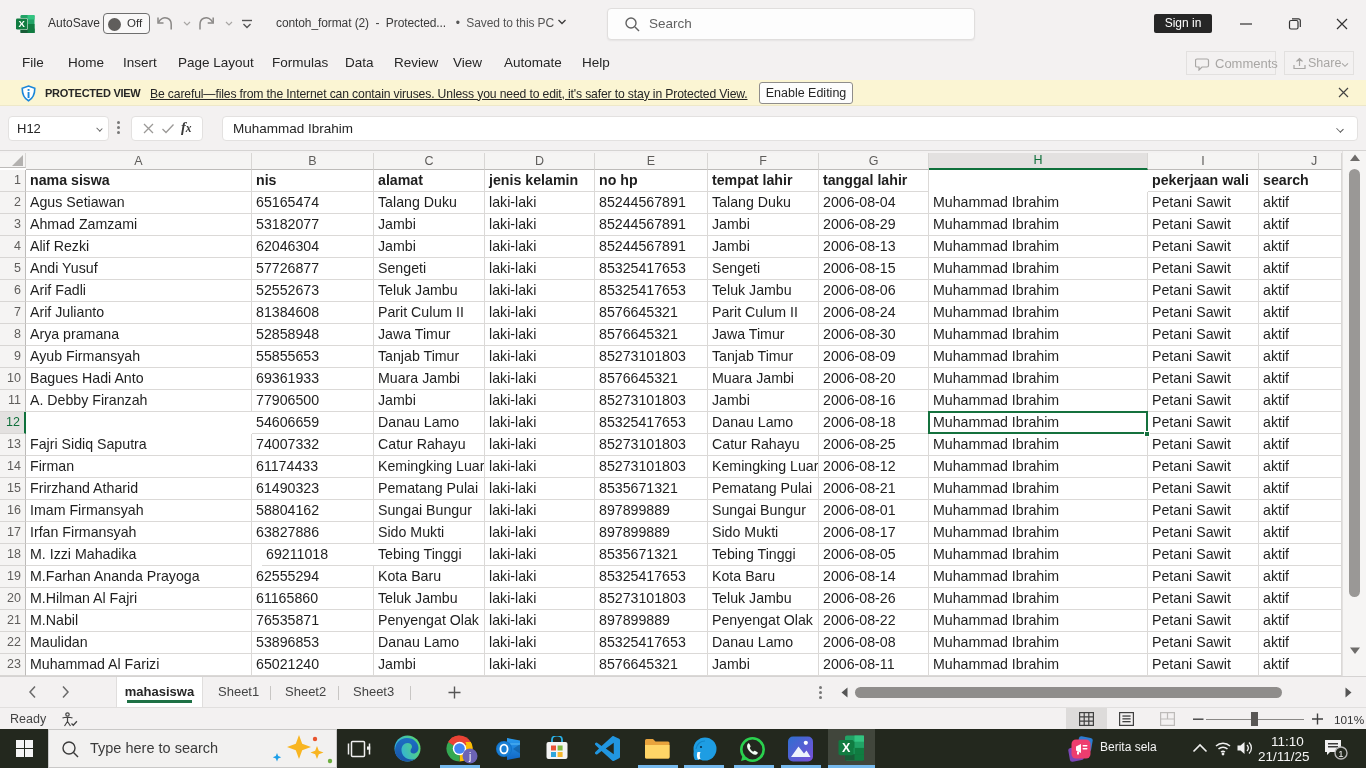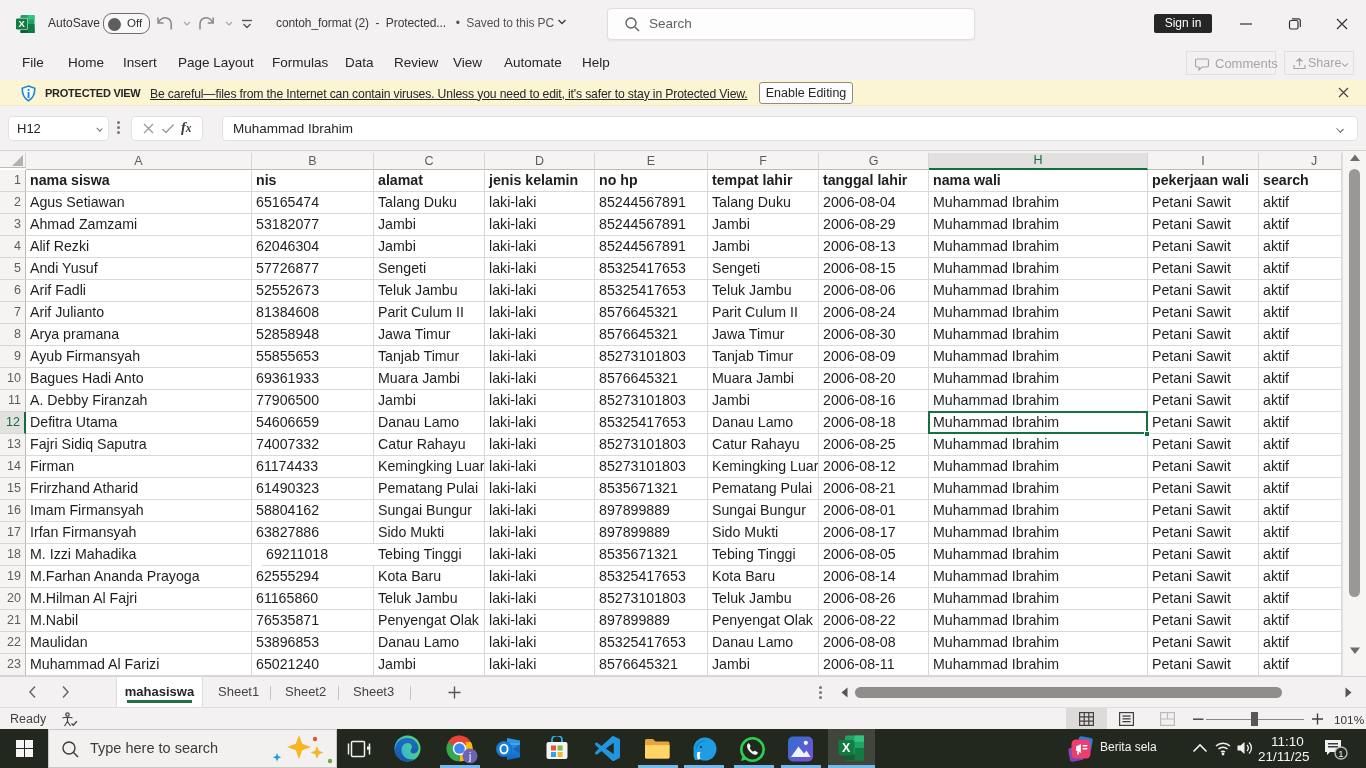--- a/index.html
+++ b/index.html
@@ -2,21 +2,21 @@
 <html><head><meta charset="utf-8"><title>contoh_format (2)</title>
 <style>
 *{margin:0;padding:0;box-sizing:border-box}
 html,body{width:1366px;height:768px;overflow:hidden}
 body{font-family:"Liberation Sans",sans-serif;position:relative;background:#f3f1f1;color:#262626}
 .a{position:absolute}
 
 #titlebar{left:0;top:0;width:1366px;height:48px;background:#f3f1f1}
 #xlicon{left:16px;top:15px}
 #autosave{left:48px;top:16px;font-size:12px;color:#333}
-#aspill{left:103px;top:13px;width:47px;height:21px;border:1px solid #6e6e6e;border-radius:9px;background:#f9f8f8}
+#aspill{left:103px;top:13px;width:47px;height:21px;border:1px solid #6e6e6e;border-radius:4px;background:#f9f8f8}
 #asknob{left:4px;top:3.5px;width:13px;height:13px;border-radius:50%;background:#605e5c;position:absolute}
 #asoff{left:23px;top:3px;font-size:11.5px;color:#333;position:absolute}
 #title{left:276px;top:16px;font-size:12px;color:#3b3b3b;letter-spacing:-.1px}
 #title .dim{color:#555}
 #searchbox{left:607px;top:8px;width:368px;height:32px;background:#fdfdfd;border:1px solid #e0dedd;border-radius:4px;box-shadow:0 1px 2px rgba(0,0,0,.06)}
 #searchbox .mg{position:absolute;left:16px;top:7px}
 #searchbox .st{position:absolute;left:41px;top:7px;font-size:13.5px;color:#616161}
 #signin{left:1154px;top:14px;width:58px;height:19px;background:#262626;border-radius:2px;color:#fff;font-size:12px;text-align:center;line-height:19px}
 .wc{top:0;width:44px;height:48px;text-align:center;color:#333}
 
@@ -236,21 +236,20 @@
 <div class="c rh" style="left:0px;top:459px;width:26px;height:22px">21</div>
 <div class="c rh" style="left:0px;top:481px;width:26px;height:22px">22</div>
 <div class="c rh" style="left:0px;top:503px;width:26px;height:22px">23</div>
 <div class="c gc b" style="left:26px;top:19px;width:226px;height:22px">nama siswa</div>
 <div class="c gc b" style="left:252px;top:19px;width:122px;height:22px">nis</div>
 <div class="c gc b" style="left:374px;top:19px;width:111px;height:22px">alamat</div>
 <div class="c gc b" style="left:485px;top:19px;width:110px;height:22px">jenis kelamin</div>
 <div class="c gc b" style="left:595px;top:19px;width:113px;height:22px">no hp</div>
 <div class="c gc b" style="left:708px;top:19px;width:111px;height:22px">tempat lahir</div>
 <div class="c gc b" style="left:819px;top:19px;width:110px;height:22px">tanggal lahir</div>
-<div class="c gc b" style="left:929px;top:19px;width:219px;height:22px">nama wali</div>
 <div class="c gc b" style="left:1148px;top:19px;width:111px;height:22px">pekerjaan wali</div>
 <div class="c gc b" style="left:1259px;top:19px;width:83px;height:22px">search</div>
 <div class="c gc" style="left:26px;top:41px;width:226px;height:22px">Agus Setiawan</div>
 <div class="c gc" style="left:252px;top:41px;width:122px;height:22px">65165474</div>
 <div class="c gc" style="left:374px;top:41px;width:111px;height:22px">Talang Duku</div>
 <div class="c gc" style="left:485px;top:41px;width:110px;height:22px">laki-laki</div>
 <div class="c gc" style="left:595px;top:41px;width:113px;height:22px">85244567891</div>
 <div class="c gc" style="left:708px;top:41px;width:111px;height:22px">Talang Duku</div>
 <div class="c gc" style="left:819px;top:41px;width:110px;height:22px">2006-08-04</div>
 <div class="c gc" style="left:929px;top:41px;width:219px;height:22px">Muhammad Ibrahim</div>
@@ -339,21 +338,20 @@
 <div class="c gc" style="left:26px;top:239px;width:226px;height:22px">A. Debby Firanzah</div>
 <div class="c gc" style="left:252px;top:239px;width:122px;height:22px">77906500</div>
 <div class="c gc" style="left:374px;top:239px;width:111px;height:22px">Jambi</div>
 <div class="c gc" style="left:485px;top:239px;width:110px;height:22px">laki-laki</div>
 <div class="c gc" style="left:595px;top:239px;width:113px;height:22px">85273101803</div>
 <div class="c gc" style="left:708px;top:239px;width:111px;height:22px">Jambi</div>
 <div class="c gc" style="left:819px;top:239px;width:110px;height:22px">2006-08-16</div>
 <div class="c gc" style="left:929px;top:239px;width:219px;height:22px">Muhammad Ibrahim</div>
 <div class="c gc" style="left:1148px;top:239px;width:111px;height:22px">Petani Sawit</div>
 <div class="c gc" style="left:1259px;top:239px;width:83px;height:22px">aktif</div>
-<div class="c gc" style="left:26px;top:261px;width:226px;height:22px">Defitra Utama</div>
 <div class="c gc" style="left:252px;top:261px;width:122px;height:22px">54606659</div>
 <div class="c gc" style="left:374px;top:261px;width:111px;height:22px">Danau Lamo</div>
 <div class="c gc" style="left:485px;top:261px;width:110px;height:22px">laki-laki</div>
 <div class="c gc" style="left:595px;top:261px;width:113px;height:22px">85325417653</div>
 <div class="c gc" style="left:708px;top:261px;width:111px;height:22px">Danau Lamo</div>
 <div class="c gc" style="left:819px;top:261px;width:110px;height:22px">2006-08-18</div>
 <div class="c gc" style="left:929px;top:261px;width:219px;height:22px">Muhammad Ibrahim</div>
 <div class="c gc" style="left:1148px;top:261px;width:111px;height:22px">Petani Sawit</div>
 <div class="c gc" style="left:1259px;top:261px;width:83px;height:22px">aktif</div>
 <div class="c gc" style="left:26px;top:283px;width:226px;height:22px">Fajri Sidiq Saputra</div>

